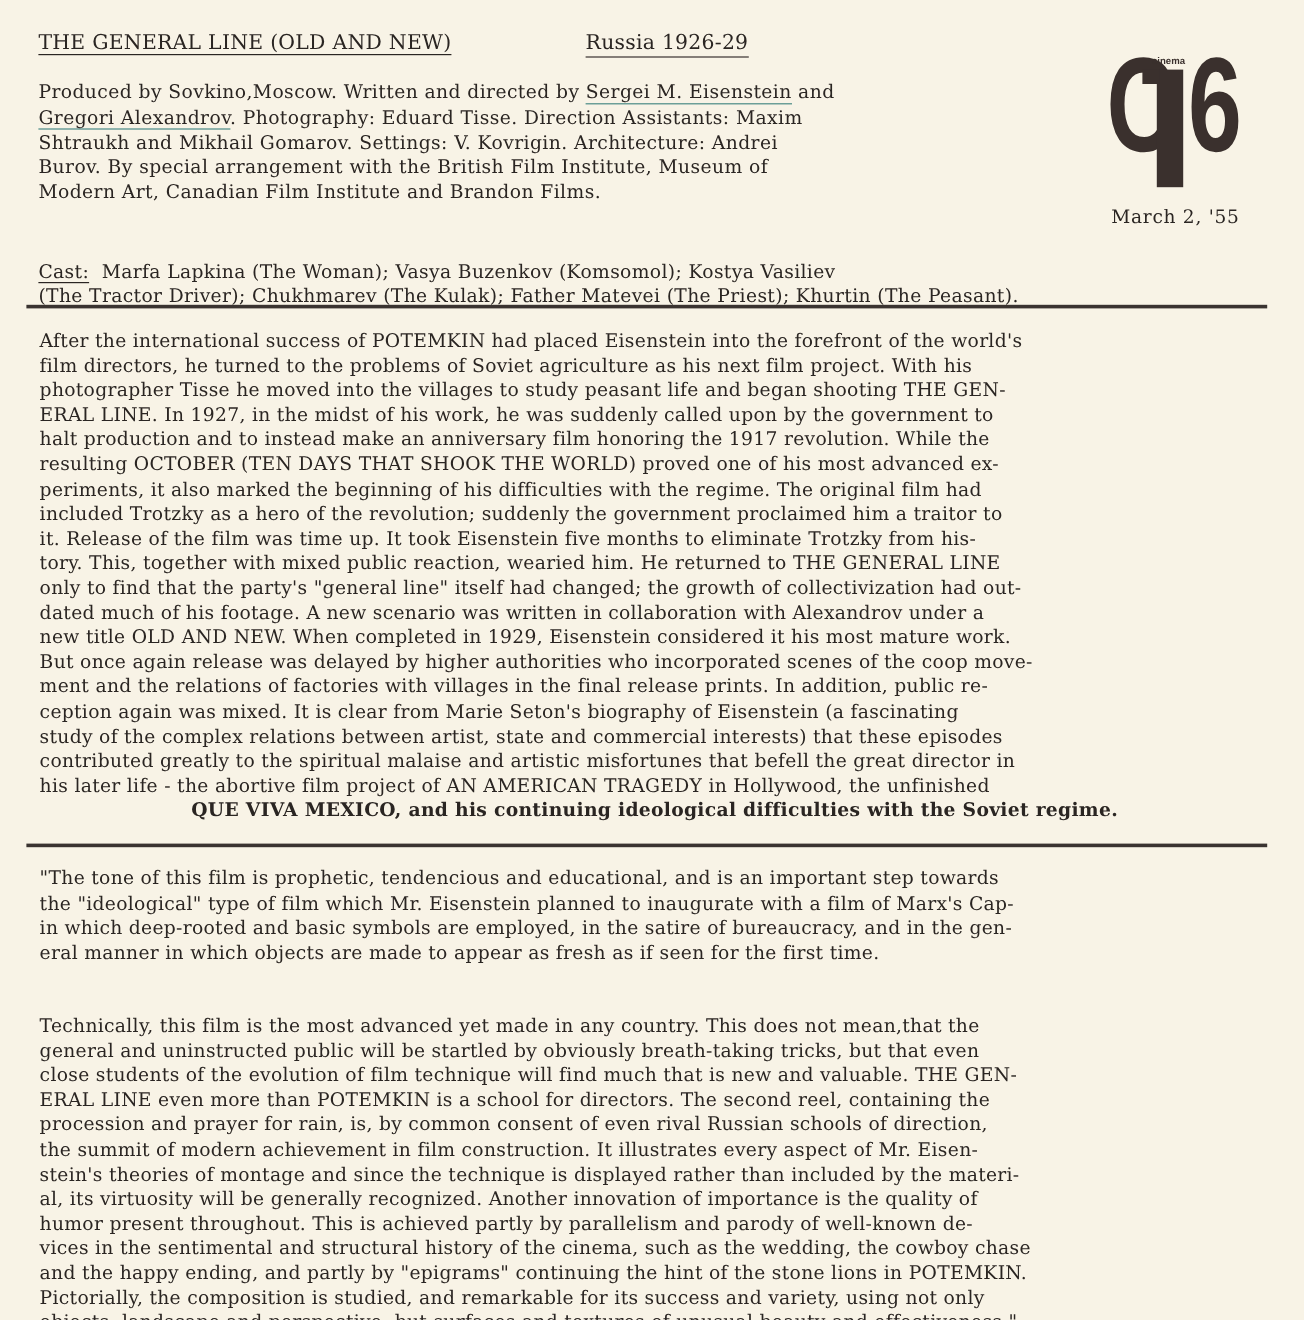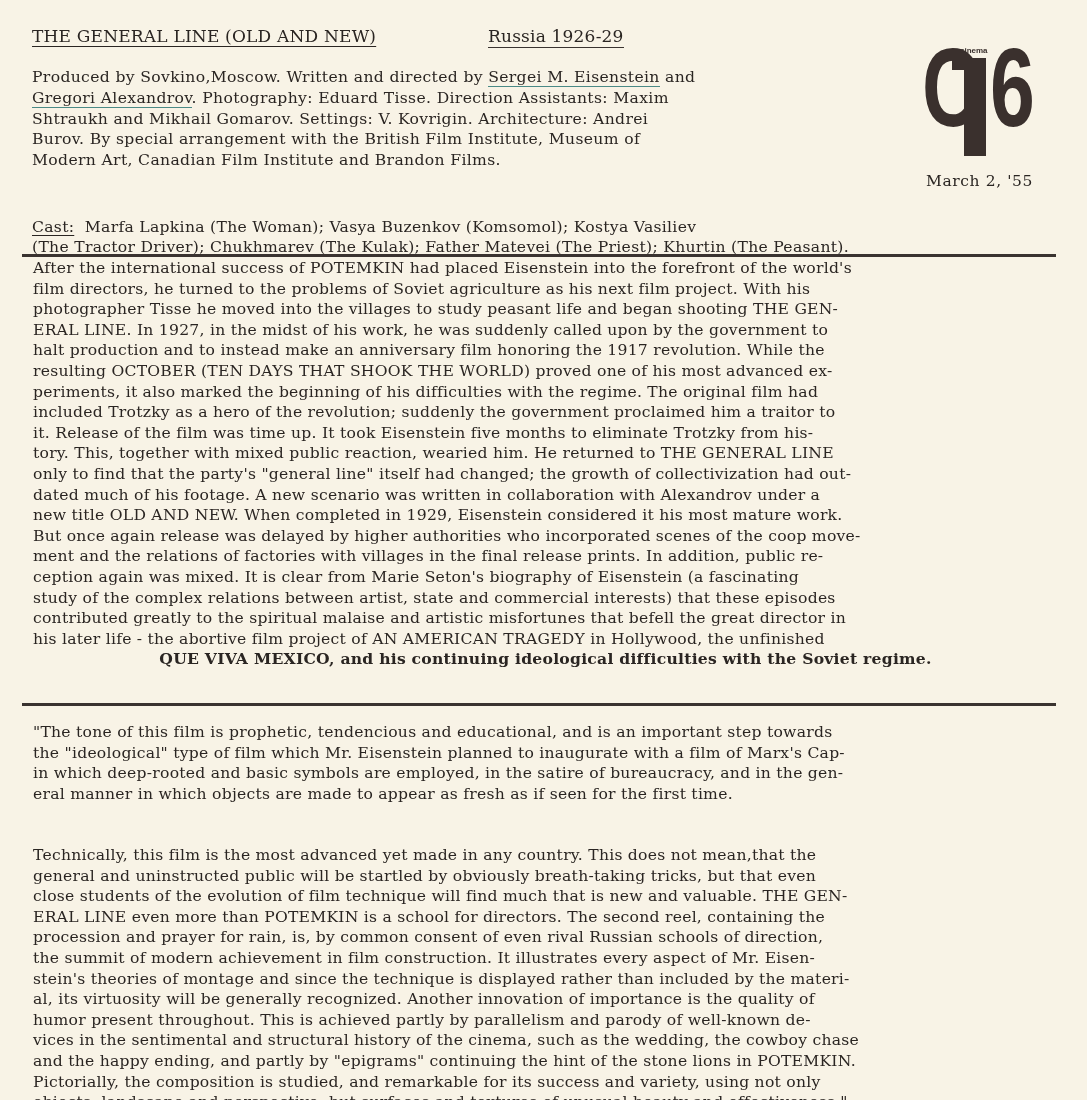--- a/index.html
+++ b/index.html
@@ -71,21 +71,21 @@
 
   <div class="date">March 2, '55</div>
 
   <div class="cast">
     <div><span class="cast-label">Cast:</span><span style="white-space:pre">  Marfa Lapkina (The Woman); Vasya Buzenkov (Komsomol); Kostya Vasiliev</span></div>
     <div>(The Tractor Driver); Chukhmarev (The Kulak); Father Matevei (The Priest); Khurtin (The Peasant).</div>
   </div>
 
   <div class="rule" style="top:254px"></div>
 
-  <div class="para" style="top:258px">
+  <div class="para" style="top:274px">
     <div>After the international success of POTEMKIN had placed Eisenstein into the forefront of the world's</div>
     <div>film directors, he turned to the problems of Soviet agriculture as his next film project.  With his</div>
     <div>photographer Tisse he moved into the villages to study peasant life and began shooting THE GEN-</div>
     <div>ERAL LINE.  In 1927, in the midst of his work, he was suddenly called upon by the government to</div>
     <div>halt production and to instead make an anniversary film honoring the 1917 revolution.  While the</div>
     <div>resulting OCTOBER (TEN DAYS THAT SHOOK THE WORLD) proved one of his most advanced ex-</div>
     <div>periments, it also marked the beginning of his difficulties with the regime.  The original film had</div>
     <div>included Trotzky as a hero of the revolution; suddenly the government proclaimed him a traitor to</div>
     <div>it.  Release of the film was time up.  It took Eisenstein five months to eliminate Trotzky from his-</div>
     <div>tory.  This, together with mixed public reaction, wearied him. He returned to THE GENERAL LINE</div>

